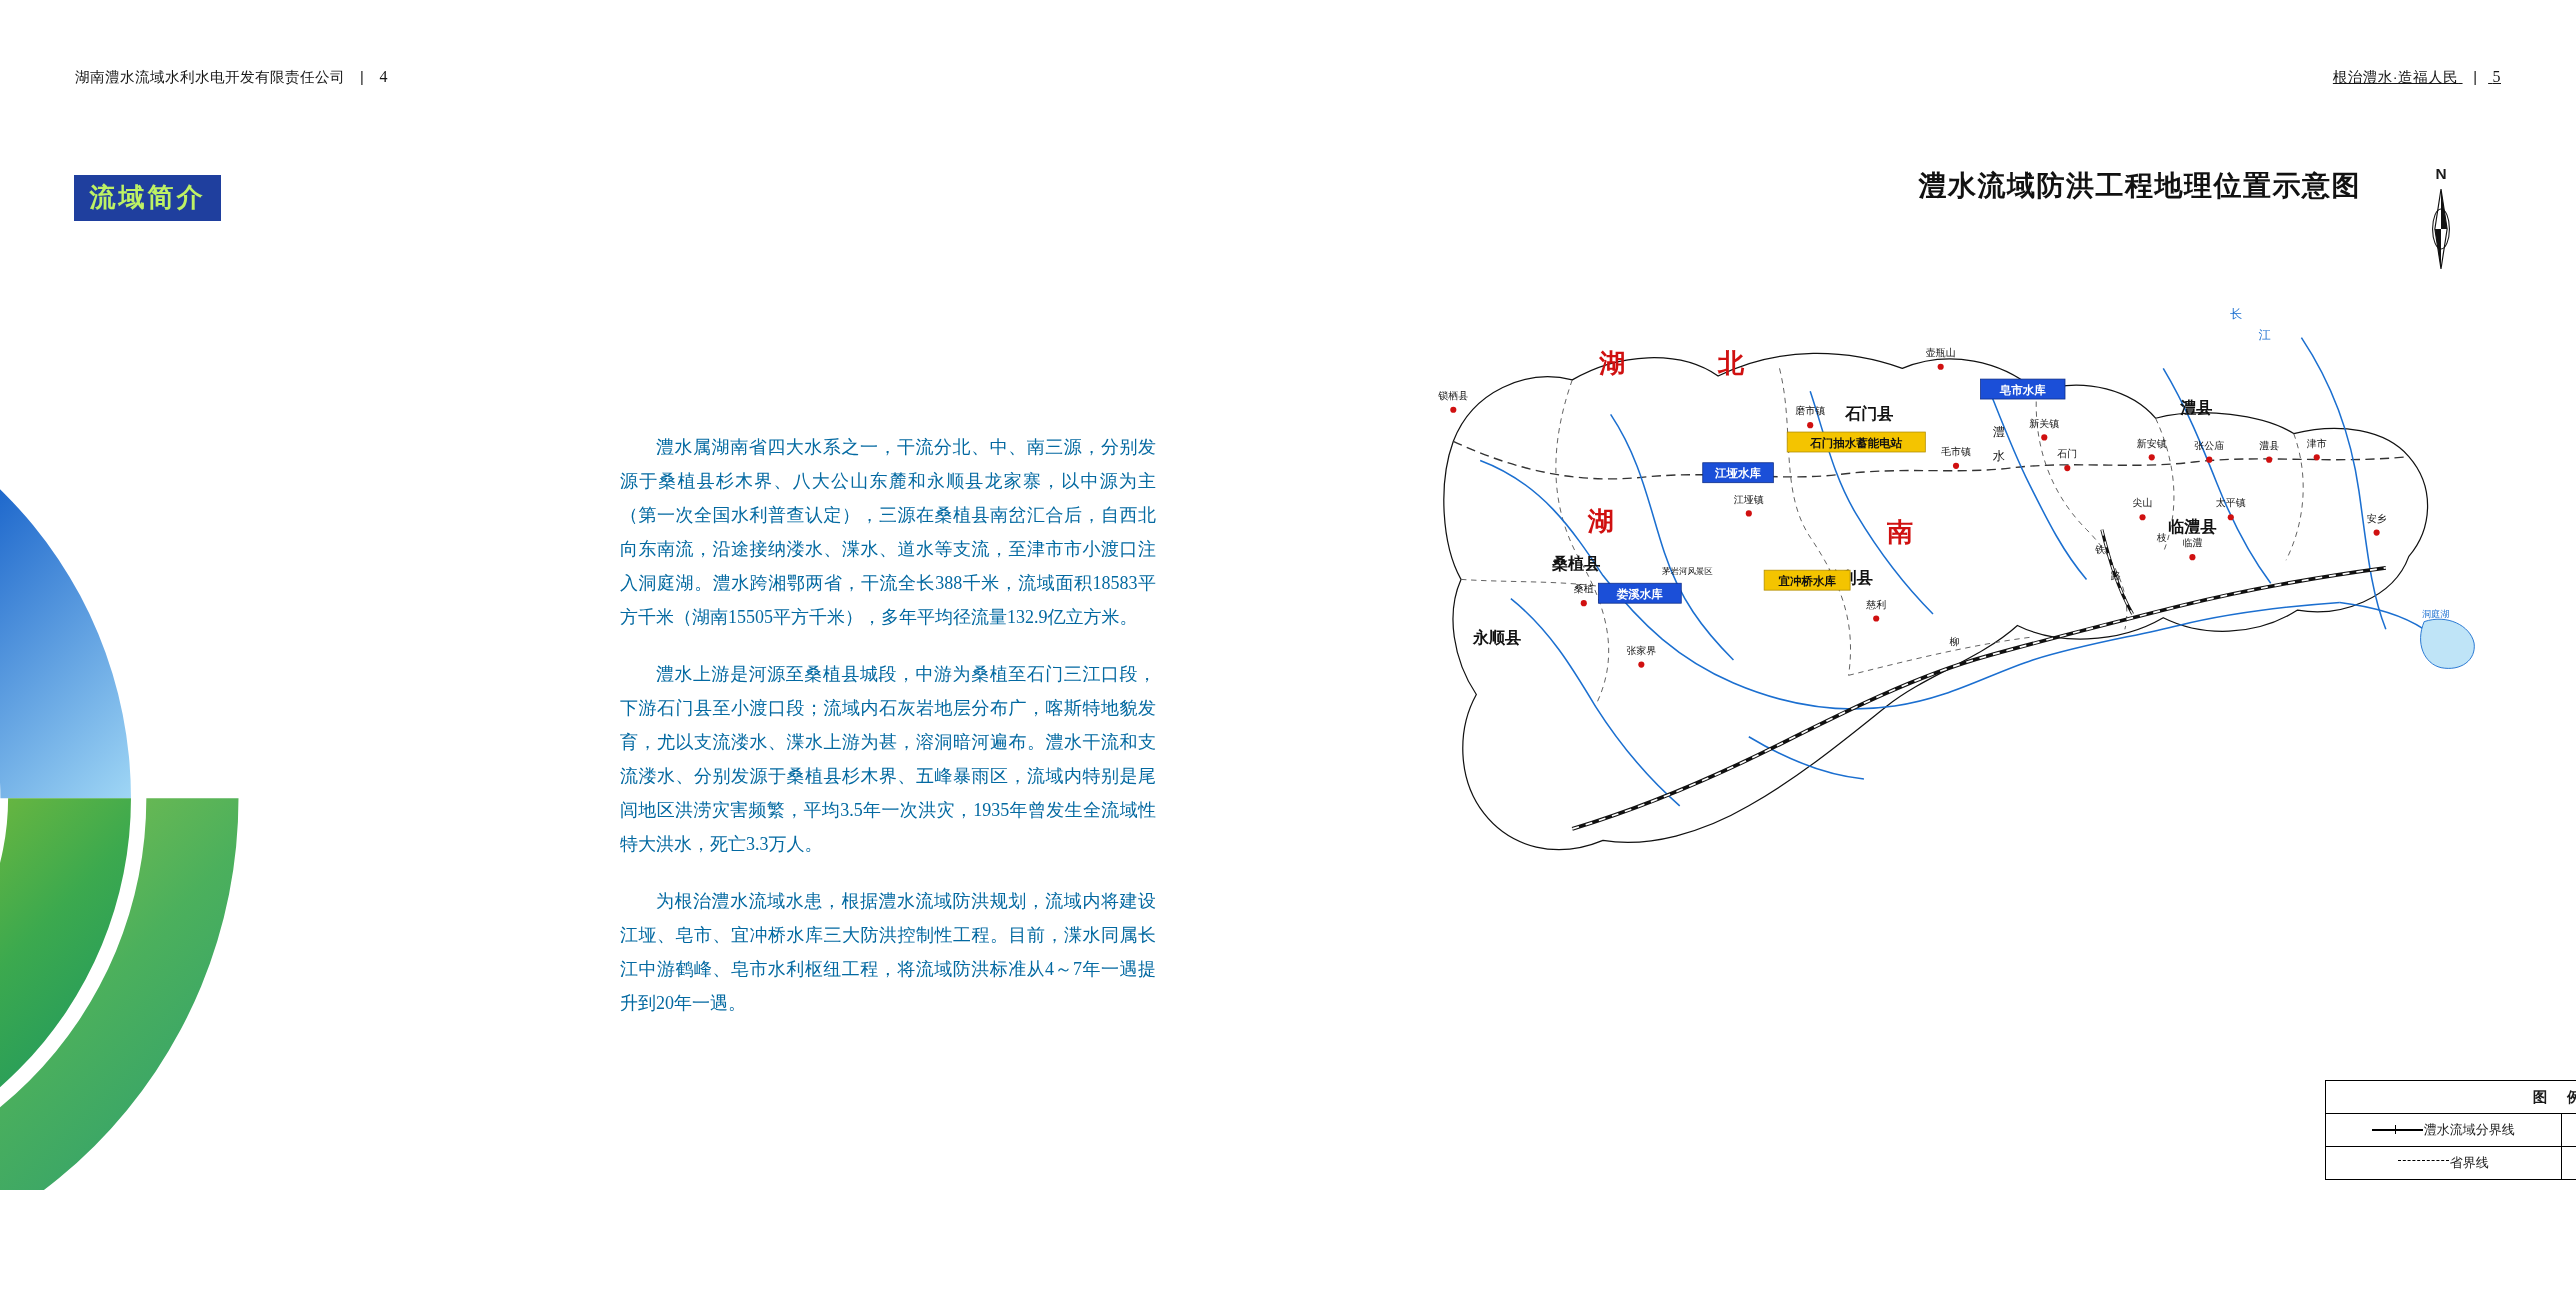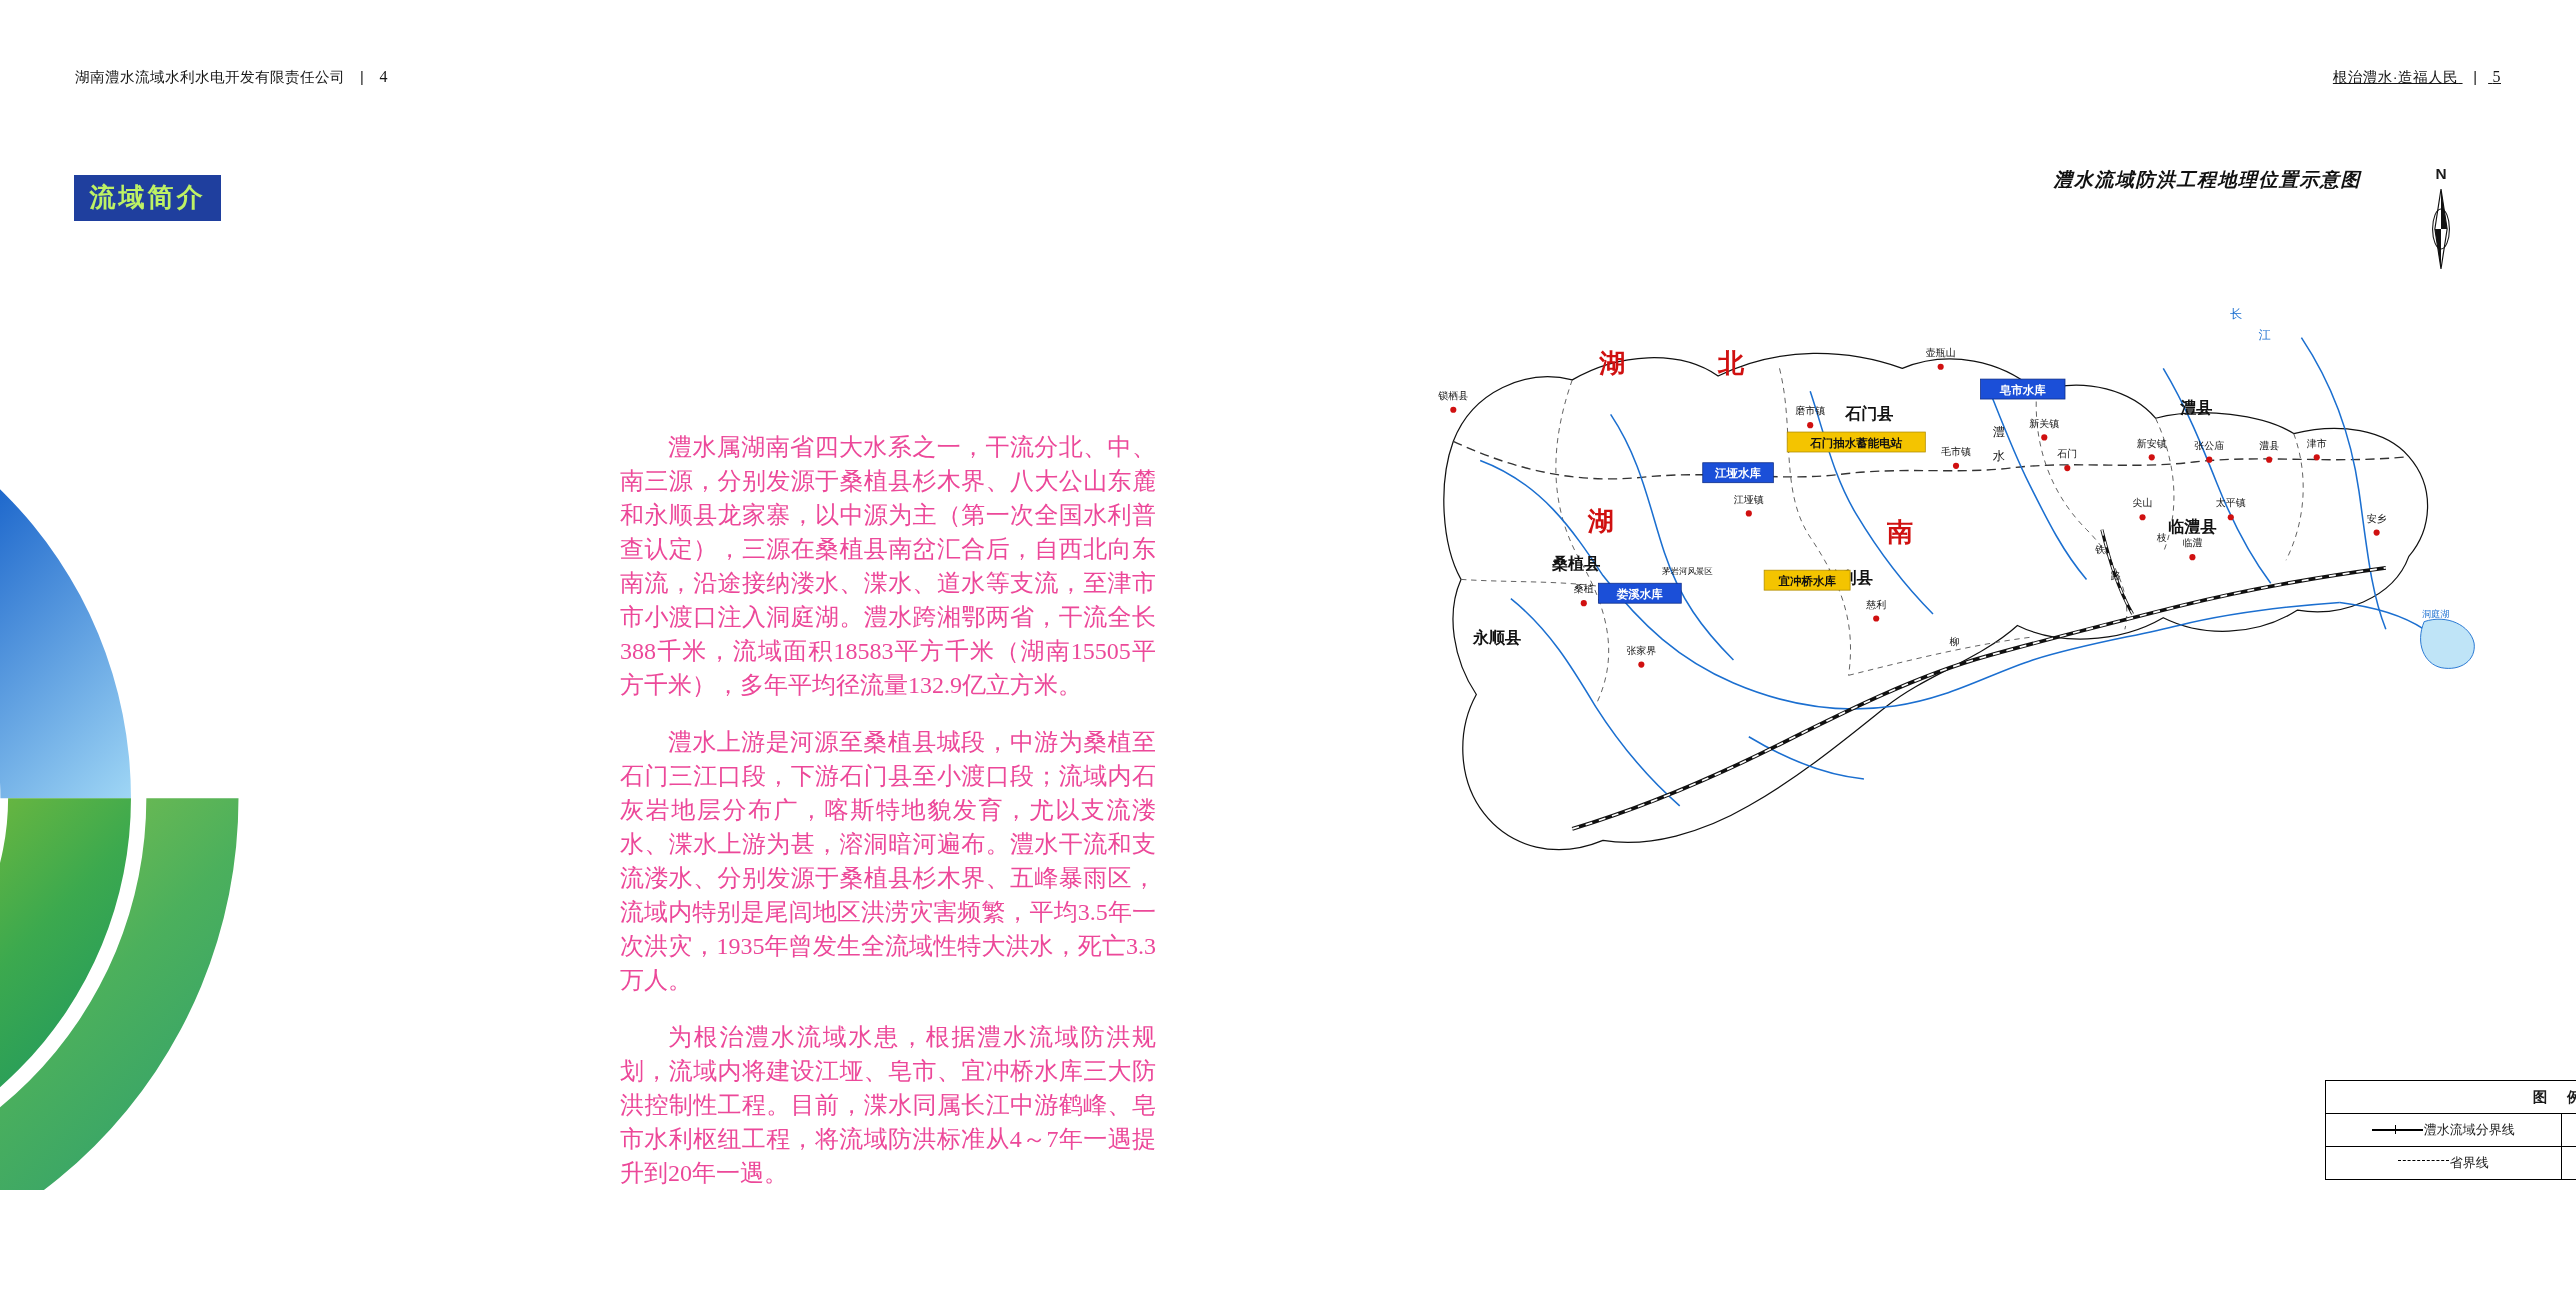--- a/index.html
+++ b/index.html
@@ -20,27 +20,27 @@
 
   
   .section-tag{position:absolute;left:74px;top:175px;background:#1f3f9e;color:#bef264;
      font-size:26px;font-weight:bold;letter-spacing:3.1px;padding:9.2px 15.4px 10.7px 15.4px;line-height:1;}
 
   
   .swirl{position:absolute;left:-253px;top:399px;width:791px;height:791px;}
 
   
   .bodycol{position:absolute;left:620px;top:430px;width:544px;}
-  .bodycol p{margin:0 8px 23px 0;font-size:24px;line-height:34px;text-align:justify;
-     text-indent:2em;font-family:"Liberation Serif","DejaVu Serif",serif;color:#ec4899;}
+  .bodycol p{margin:0 8px 23px 0;font-size:18px;line-height:34px;text-align:justify;
+     text-indent:2em;font-family:"Liberation Serif","DejaVu Serif",serif;color:#0369a1;}
   .bodycol p:last-child{margin-bottom:0;}
 
   
-  .map-title{position:absolute;right:215px;top:167px;font-size:19px;font-weight:bold;
-     letter-spacing:1.5px;color:#111;white-space:nowrap;font-style:italic;}
+  .map-title{position:absolute;right:215px;top:167px;font-size:28px;font-weight:bold;
+     letter-spacing:1.5px;color:#111;white-space:nowrap;}
   .compass{position:absolute;right:115px;top:165px;width:40px;height:115px;text-align:center;}
   .compass .n{font-size:15.4px;font-weight:bold;}
   .mapwrap{position:absolute;left:31px;top:276px;width:1228px;height:791px;}
   .mapwrap svg{width:100%;height:100%;display:block;}
 
   
   .legend{position:absolute;left:1037px;top:1080px;width:470px;height:98px;border:0.8px solid #000;background:#fff;}
   .legend .lg-title{height:32px;display:flex;align-items:center;justify-content:center;
      font-size:14.6px;font-weight:bold;letter-spacing:7.7px;border-bottom:0.8px solid #000;}
   .legend .lg-row{display:flex;height:32px;}

